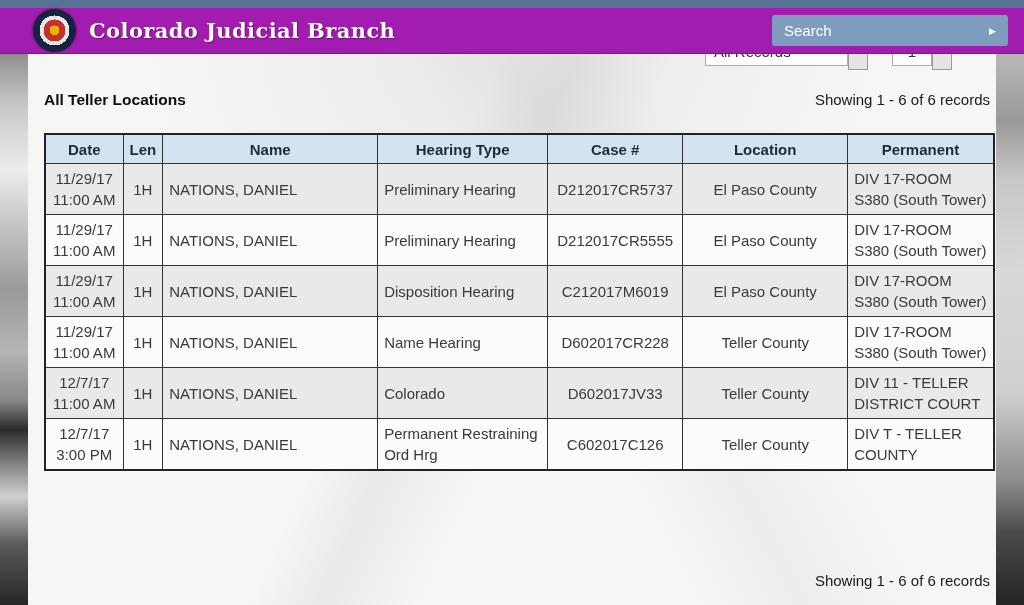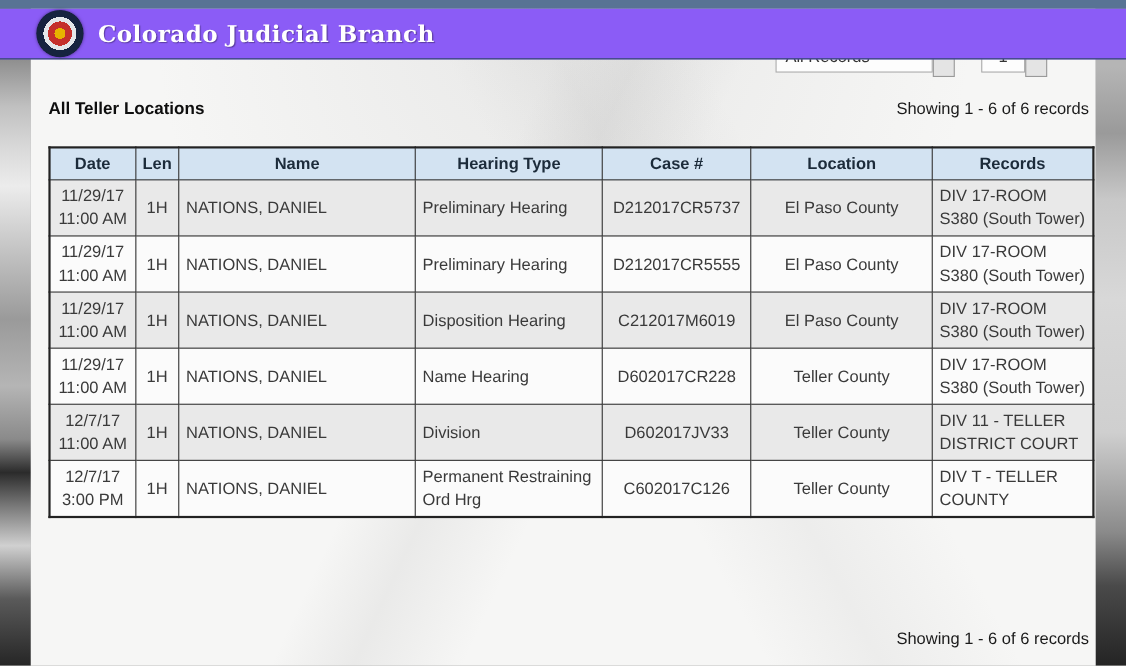--- a/index.html
+++ b/index.html
@@ -26,21 +26,21 @@
     background:
       linear-gradient(115deg, transparent 40%, rgba(160,160,160,.14) 46%, transparent 54%),
       linear-gradient(62deg, transparent 52%, rgba(170,170,170,.12) 60%, transparent 70%),
       radial-gradient(ellipse at 50% -5%, rgba(180,180,180,.22), transparent 55%),
       #f6f6f5;
   }
   
   .header{position:absolute;left:0;top:0;width:1024px;z-index:5;}
   .header-strip{height:8px;background:#587394;}
   .navbar{
-    height:45px;background:#8b5cf6;display:flex;align-items:center;
+    height:45px;background:#a21caf;display:flex;align-items:center;
     border-bottom:1px solid #2c4664;
   }
   .logo{
     width:43px;height:43px;border-radius:50%;margin-left:33px;flex:0 0 auto;
     background:radial-gradient(circle at 50% 50%,
       #e7b400 0 5px, #c5302c 5px 11px, #e4e7ea 11px 15px,
       #16233f 15px 21px, #0d1830 21px);
     box-shadow:0 0 3px rgba(0,0,0,.5);
   }
   .site-title{
@@ -105,20 +105,24 @@
 <div class="combo-field combo-field-1">All Records</div>
 <div class="combo-btn combo-btn-1"></div>
 <div class="combo-field combo-field-2">1</div>
 <div class="combo-btn combo-btn-2"></div>
 
 <div class="header">
   <div class="header-strip"></div>
   <div class="navbar">
     <div class="logo"></div>
     <div class="site-title">Colorado Judicial Branch</div>
+    <div class="search-box">
+      <span class="search-text">Search</span>
+      <span class="search-arrow">▶</span>
+    </div>
   </div>
 </div>
 
 <div class="page-head">
   <span class="page-title">All Teller Locations</span>
   <span class="showing">Showing 1 - 6 of 6 records</span>
 </div>
 
 <div class="docket">
   <table>
@@ -132,21 +136,21 @@
       <col style="width:146px">
     </colgroup>
     <thead>
       <tr>
         <th>Date</th>
         <th>Len</th>
         <th>Name</th>
         <th>Hearing Type</th>
         <th>Case #</th>
         <th>Location</th>
-        <th>Records</th>
+        <th>Permanent</th>
       </tr>
     </thead>
     <tbody>
   <tr>
     <td class="c-date">
       <span>11/29/17</span>
             <span>11:00 AM</span>
     </td>
     <td class="c-len">1H</td>
     <td class="c-name">NATIONS, DANIEL</td>
@@ -195,21 +199,21 @@
     <td class="c-div">DIV 17-ROOM S380 (South Tower)</td>
   </tr>
 
   <tr>
     <td class="c-date">
       <span>12/7/17</span>
             <span>11:00 AM</span>
     </td>
     <td class="c-len">1H</td>
     <td class="c-name">NATIONS, DANIEL</td>
-    <td class="c-hear">Division</td>
+    <td class="c-hear">Colorado</td>
     <td class="c-case">D602017JV33</td>
     <td class="c-loc">Teller County</td>
     <td class="c-div">DIV 11 - TELLER DISTRICT COURT</td>
   </tr>
 
   <tr>
     <td class="c-date">
       <span>12/7/17</span>
             <span>3:00 PM</span>
     </td>

